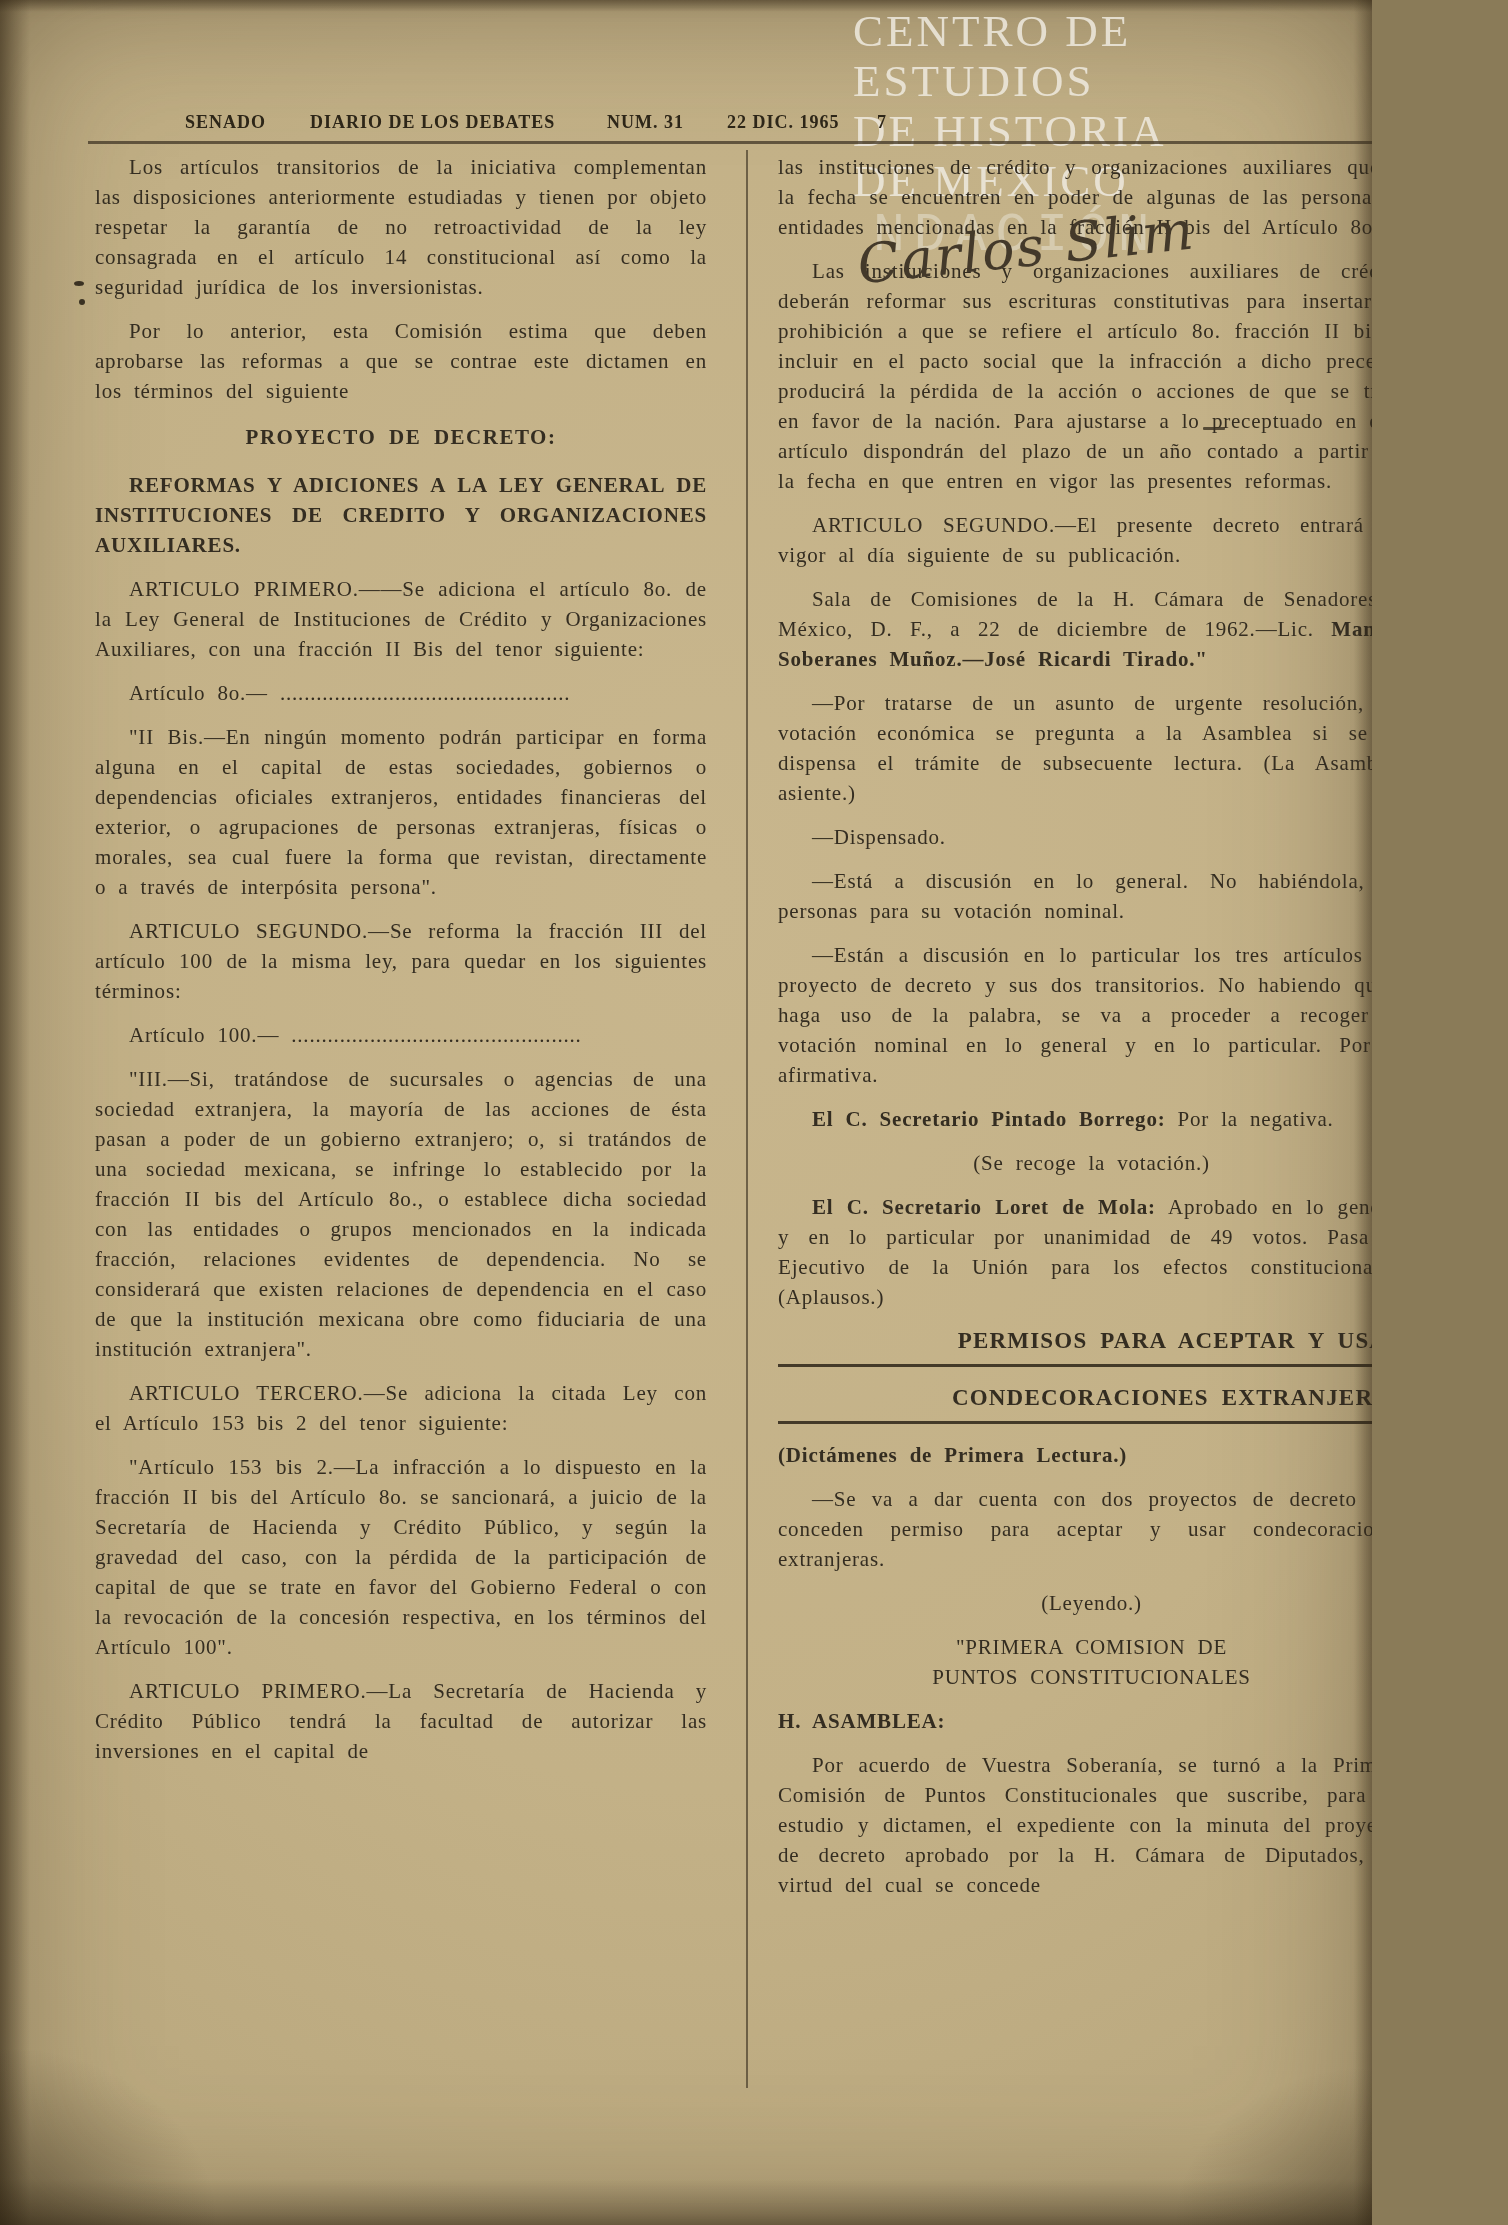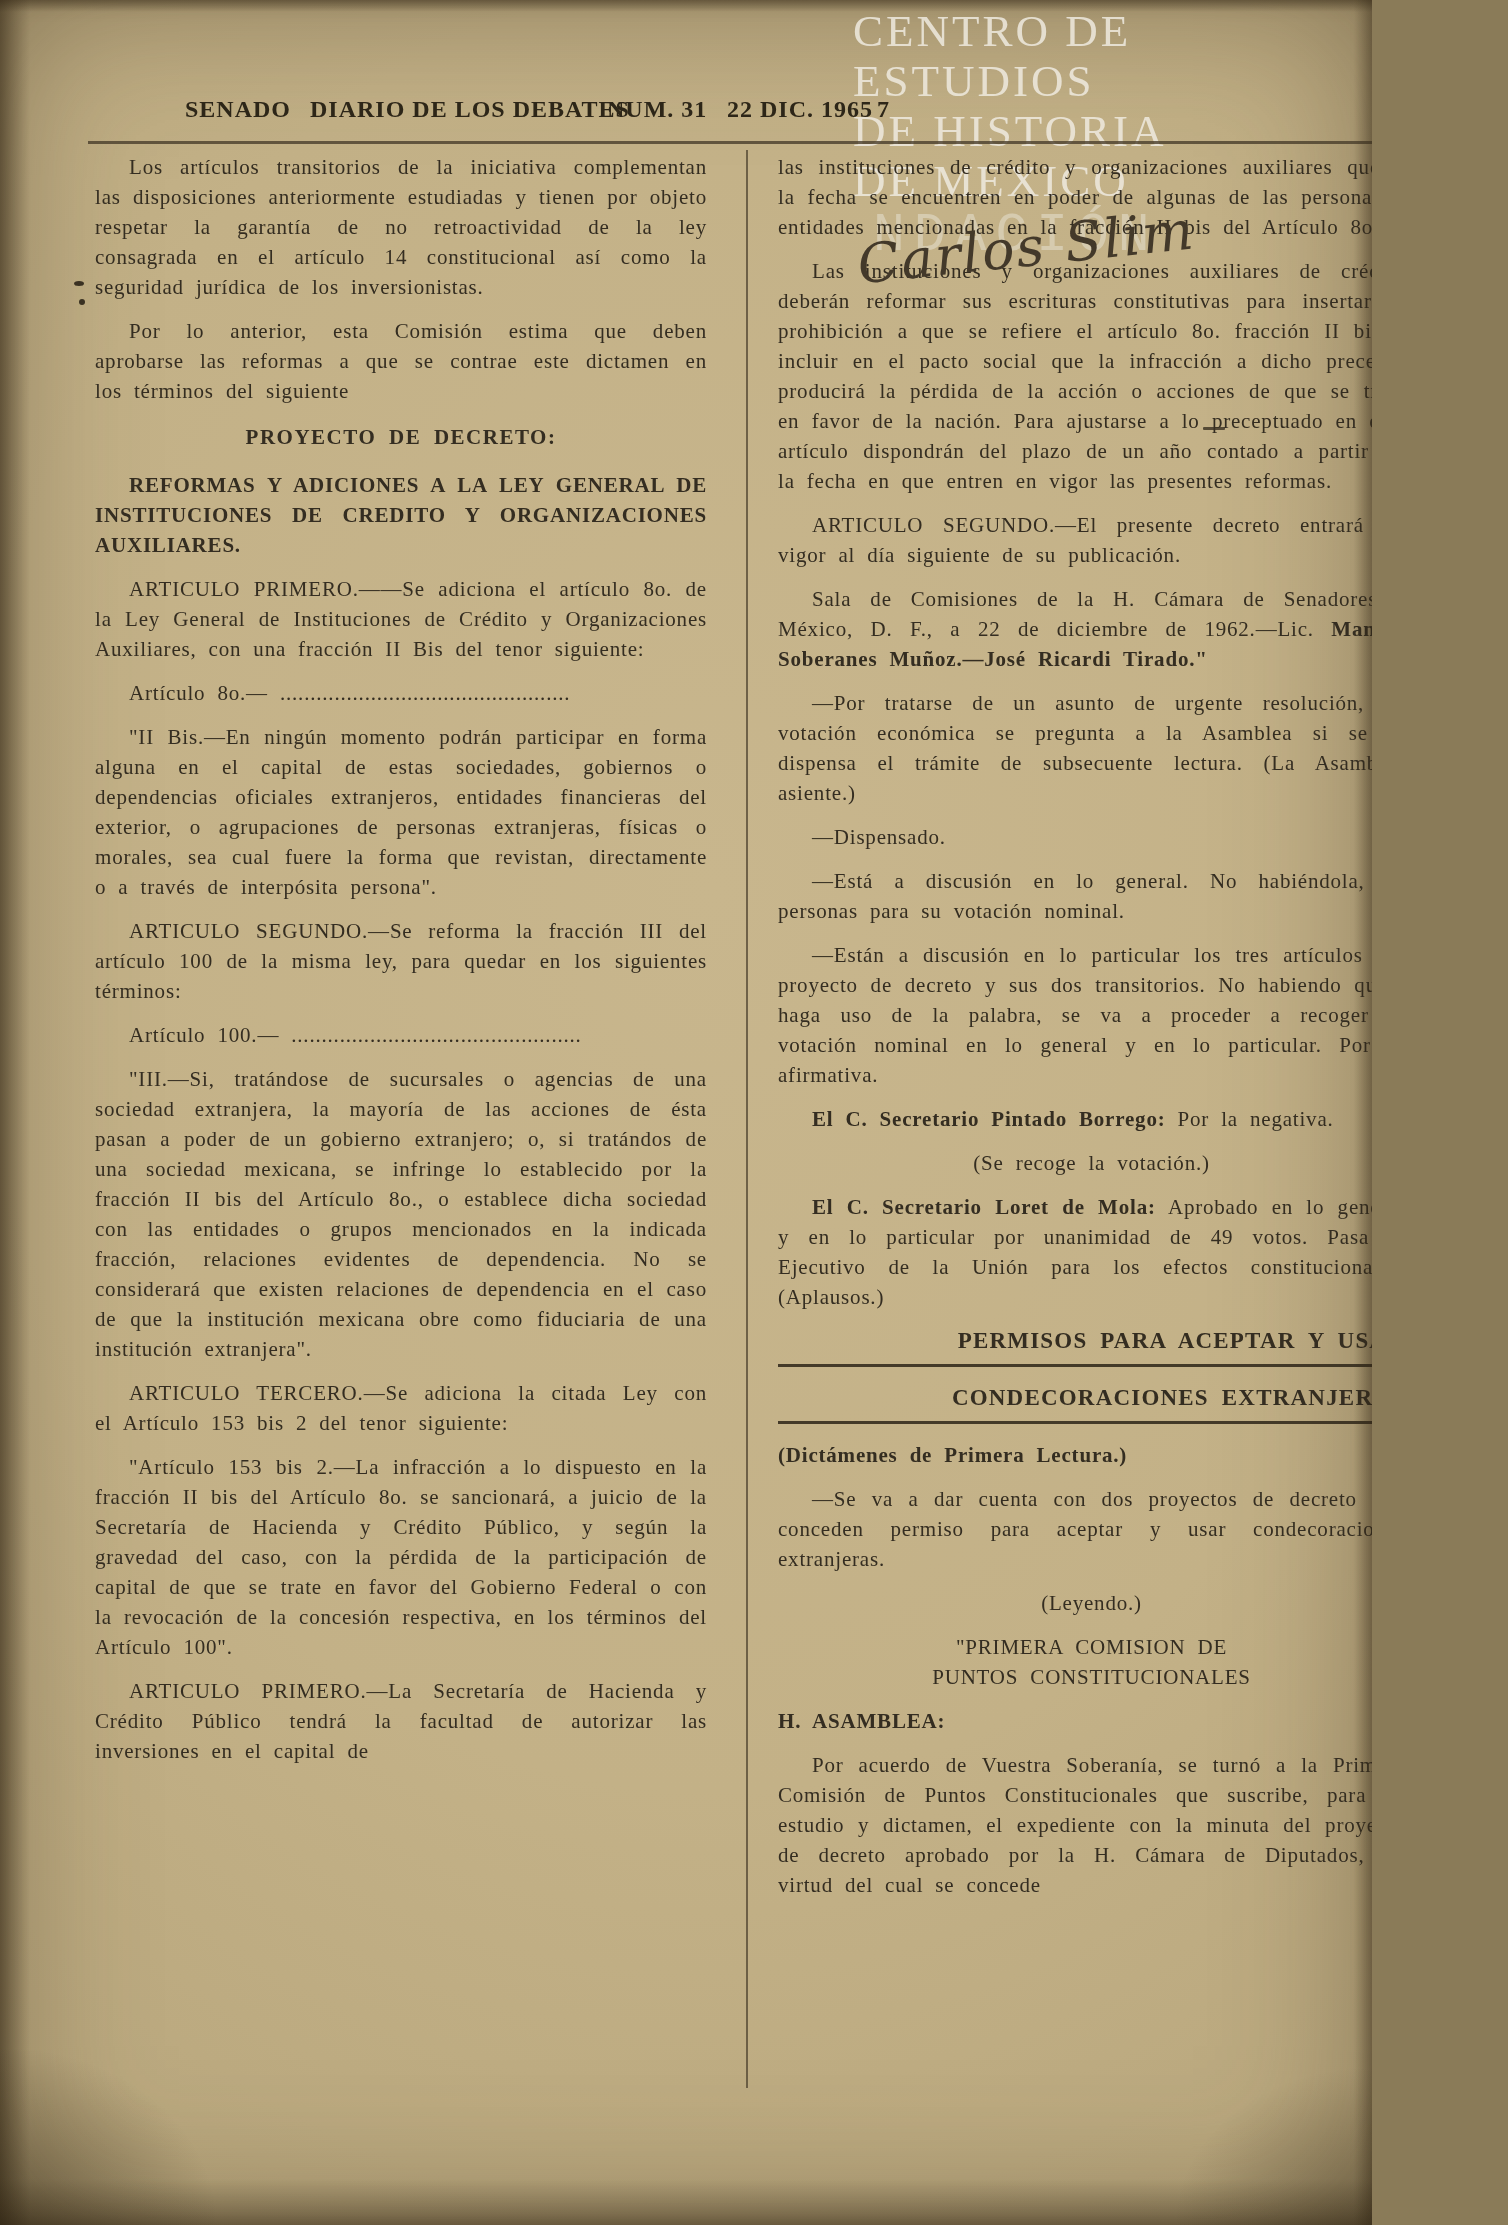--- a/index.html
+++ b/index.html
@@ -31,22 +31,22 @@
   .watermark { position:absolute; top:6px; left:853px; z-index:1; }
   .wm-line { font-size:45px; line-height:50px; letter-spacing:3px;
     color:rgba(238,234,223,.85); white-space:nowrap; }
   .wm-foundation { margin:0 0 0 20px; font-size:53px; letter-spacing:9px;
     color:rgba(230,224,208,.55); font-family:Liberation Mono, monospace; white-space:nowrap; }
   .signature { position:absolute; top:216px; left:857px; z-index:3;
     font-family:"DejaVu Serif",serif; font-style:italic; font-size:54px;
     color:#43392a; transform:rotate(-6deg); letter-spacing:2px; white-space:nowrap; }
 
   
-  .header { position:absolute; top:96px; left:0; width:100%; height:34px; z-index:2;
-    font-weight:bold; font-size:24px; letter-spacing:1px; color:#2d2618; }
+  .header { position:absolute; top:112px; left:0; width:100%; height:34px; z-index:2;
+    font-weight:bold; font-size:18px; letter-spacing:1px; color:#2d2618; }
   .header span { position:absolute; white-space:nowrap; }
   .h-chamber { left:185px; }
   .h-title   { left:310px; }
   .h-number  { left:607px; }
   .h-date    { left:727px;font-family:Liberation Serif, serif; }
   .h-page    { left:877px; }
   .header-rule { position:absolute; top:141px; left:88px; width:1322px; height:3px; z-index:2;
     background:#483d2b; opacity:.8; }
 
   

